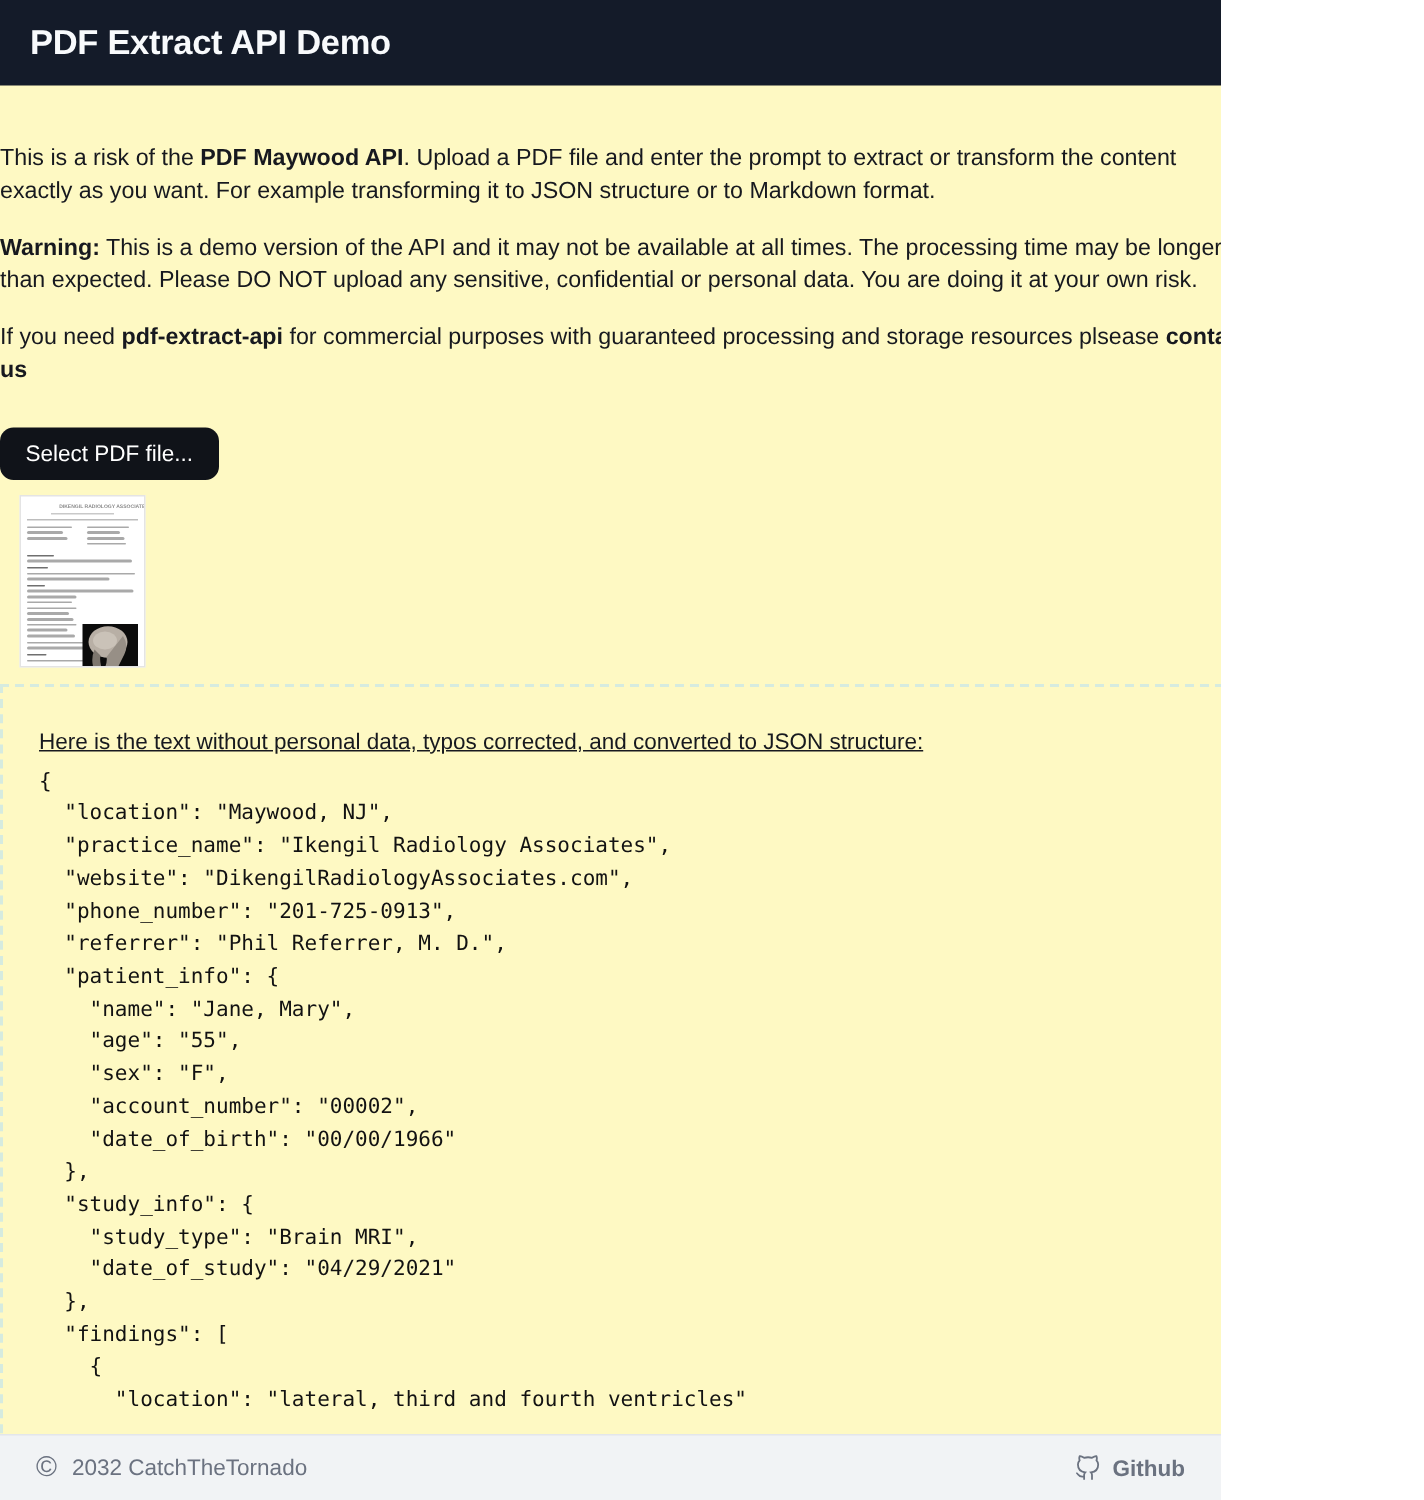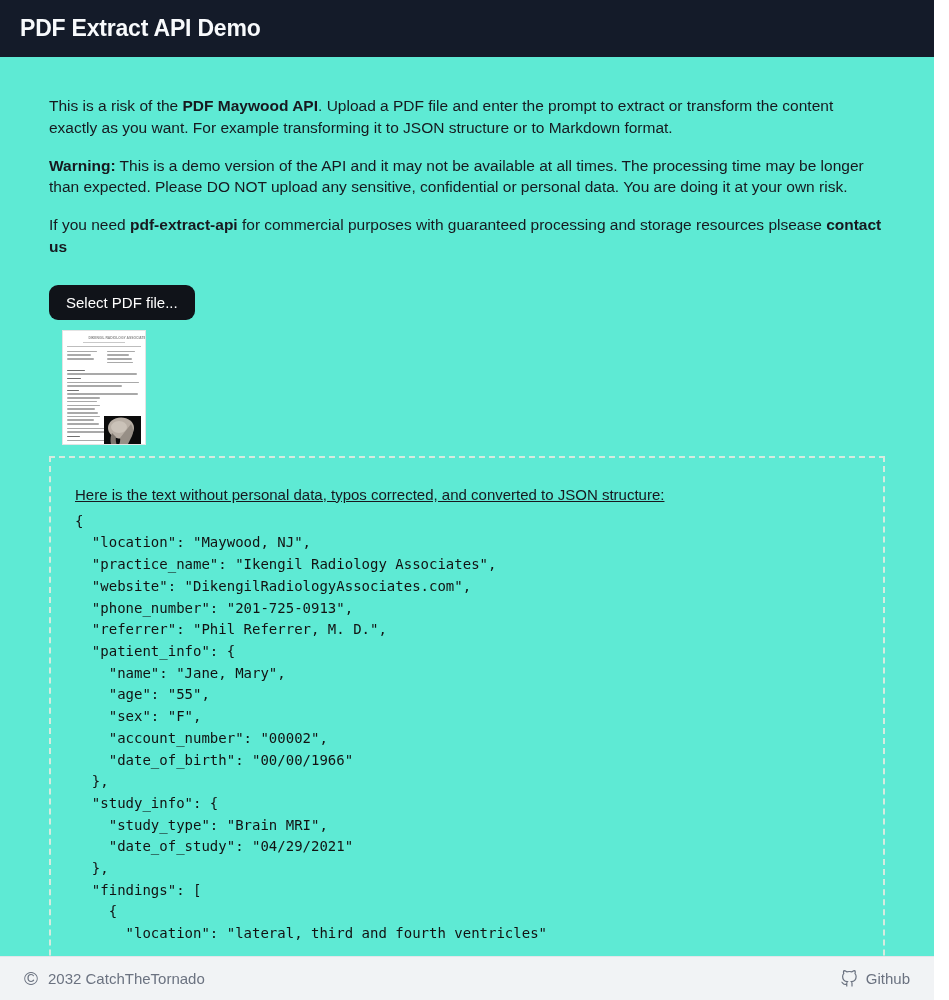--- a/index.html
+++ b/index.html
@@ -1,18 +1,18 @@
 <!DOCTYPE html>
 <html><head>
 <meta charset="utf-8">
 <style>
   * { box-sizing: border-box; }
   html,body { margin:0; padding:0; background:#fff; }
   body { font-family:"Liberation Sans", sans-serif; }
-  .page { position:relative; width:934px; height:1000px; overflow:hidden; background:#5eead4; }
+  .page { position:relative; width:814px; height:1000px; overflow:hidden; background:#fef9c3; }
 
   
   .app-header { height:57px; background:#141b29; display:flex; align-items:center; padding:0 20px; }
   .app-title { color:#f8fafc; font-size:23px; font-weight:bold; margin:0; letter-spacing:-0.2px; }
 
   
   .container { width:836px; margin:0 auto; padding-top:38px; }
   .para { font-size:15.5px; line-height:21.8px; color:#17191f; margin:0 0 16px 0; }
   .para strong { font-weight:bold; }
   .contact-link { cursor:pointer; }
@@ -41,21 +41,21 @@
   .result-intro { font-size:15px; line-height:21px; color:#17191f; margin:2px 0 6px 0;text-decoration:underline; }
   .result-json { margin:0; font-family:"DejaVu Sans Mono", monospace; font-size:14px; line-height:21.7px;
     color:#121212; white-space:pre; }
 
   
   .app-footer { position:absolute; left:0; right:0; bottom:0; height:44px; background:#f1f3f5;
     border-top:1px solid #e3e6ea; display:flex; align-items:center; justify-content:space-between;
     padding:0 24px; color:#6b7280; font-size:15px; }
   .footer-left { display:flex; align-items:center; gap:10px; }
   .copyright-glyph { font-size:19px; line-height:1; color:#6b7280; }
-  .footer-right { display:flex; align-items:flex-start; gap:8px; cursor:pointer; }
+  .footer-right { display:flex; align-items:flex-end; gap:8px; cursor:pointer;font-weight:bold; }
   .gh-icon { width:18px; height:18px; stroke:#6b7280; fill:none; stroke-width:1.6; }
 </style>
 </head>
 <body>
 
 <div class="page">
 
   <header class="app-header">
     <h1 class="app-title">PDF Extract API Demo</h1>
   </header>

